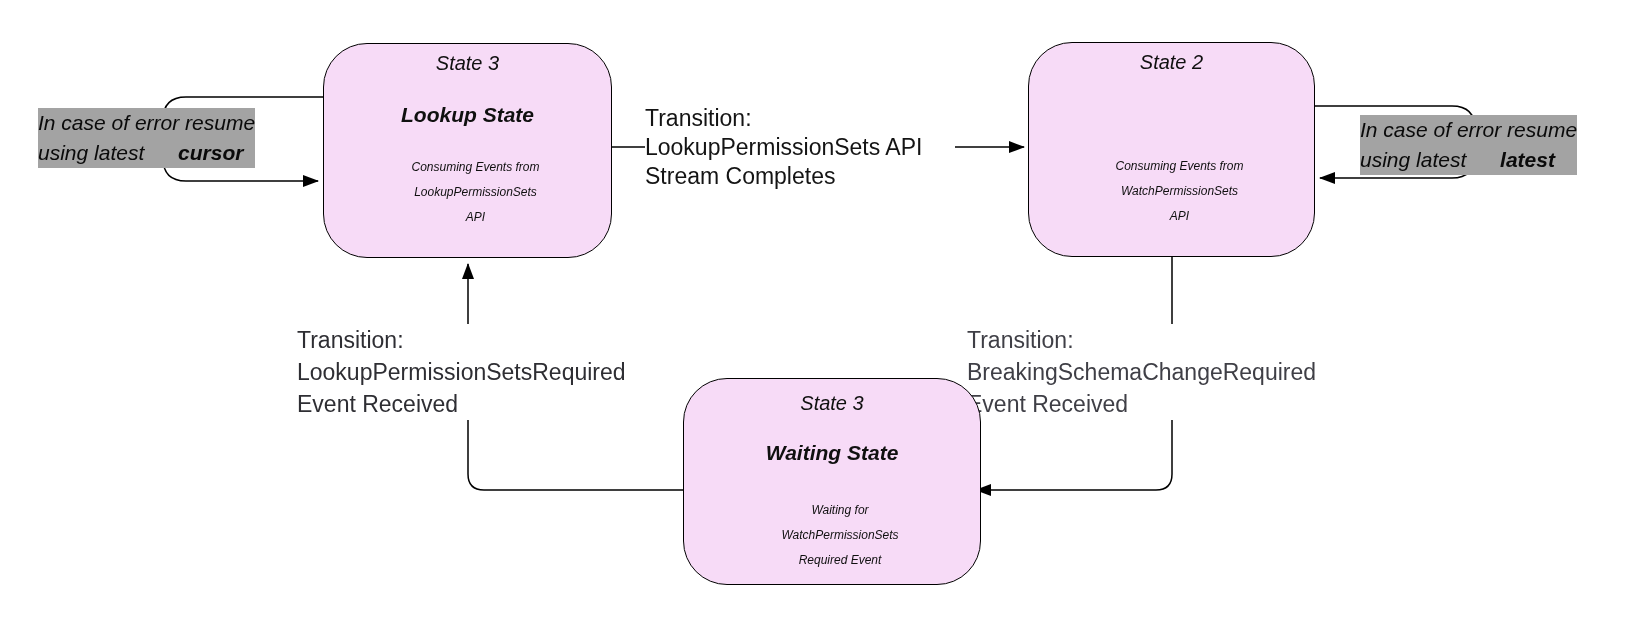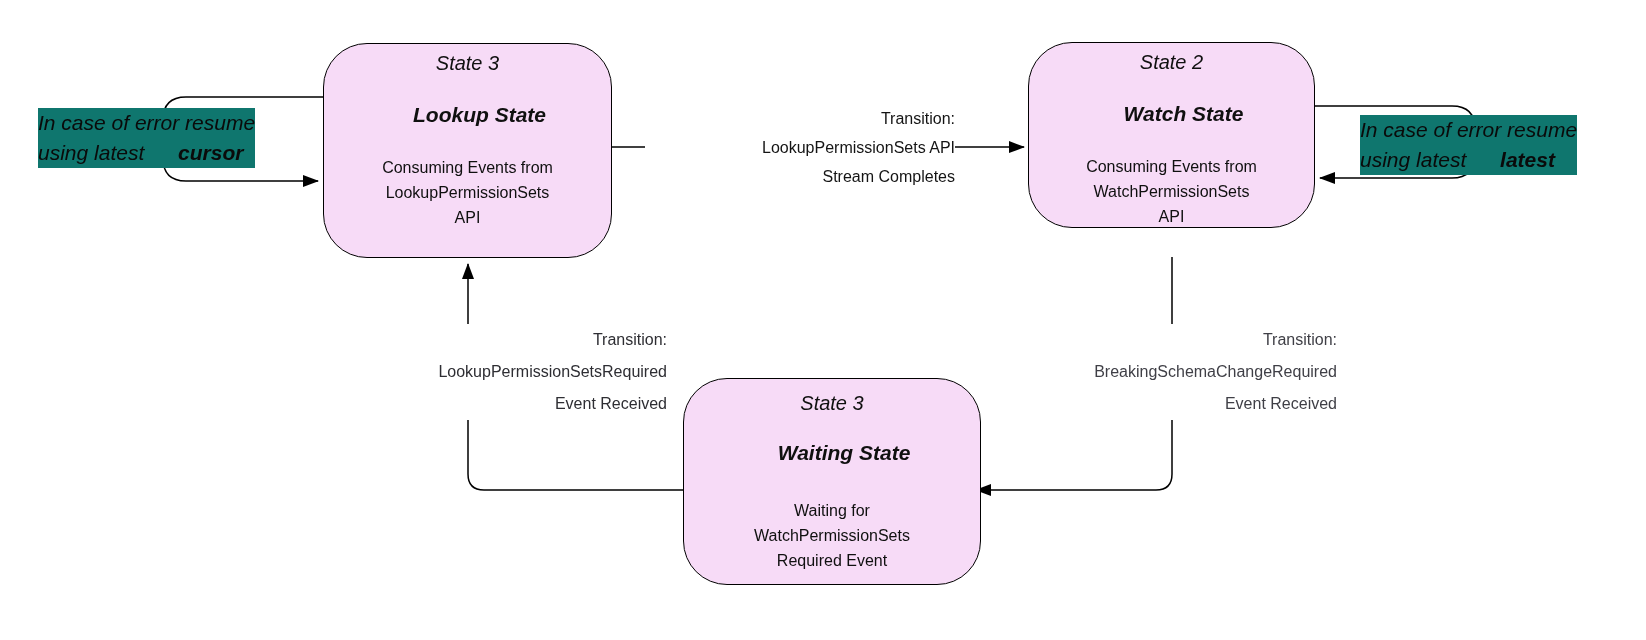--- a/index.html
+++ b/index.html
@@ -7,33 +7,33 @@
     position:relative;width:1646px;height:640px;background:#ffffff;
     font-family:"Liberation Sans",sans-serif;overflow:hidden;
   }
   .arrow-layer{position:absolute;left:0;top:0;z-index:1;}
   .state{
     position:absolute;z-index:3;box-sizing:border-box;
     background:#f7dbf7;border:1.5px solid #000;border-radius:44px;
     text-align:center;color:#101010;
   }
   .state .title{position:absolute;left:0;width:100%;font-style:italic;font-size:20px;}
-  .state .name{position:absolute;left:12px;width:100%;font-style:italic;font-weight:bold;font-size:21px;}
+  .state .name{position:absolute;left:0;width:100%;font-style:italic;font-weight:bold;font-size:21px;}
   .state .desc{
-    position:absolute;left:0;width:100%;font-size:16px;
+    position:absolute;left:8px;width:100%;font-style:italic;font-size:12px;
     line-height:25px;white-space:pre-line;
   }
   .tlabel{
-    position:absolute;z-index:2;background:#fff;text-align:right;
-    font-size:16px;white-space:pre-line;
+    position:absolute;z-index:2;background:#fff;text-align:left;
+    font-size:23px;white-space:pre-line;
   }
   .tlabel.mid{line-height:29px;}
   .tlabel.vert{line-height:32px;}
   .annot{
-    position:absolute;z-index:2;background:#0f766e;font-style:italic;
+    position:absolute;z-index:2;background:#a3a3a3;font-style:italic;
     font-size:21px;line-height:30px;color:#0a0a0a;white-space:nowrap;
   }
   .annot b{font-weight:bold;margin-left:28px;}
 </style>
 </head>
 <body>
 
 <div class="canvas">
 
   <svg class="arrow-layer" width="1646" height="640" viewBox="0 0 1646 640">
@@ -77,23 +77,22 @@
   </div>
 
   <div class="state" style="left:323px;top:43px;width:289px;height:215px;">
     <div class="title" style="top:8px;">State 3</div>
     <div class="name" style="top:59px;">Lookup State</div>
     <div class="desc" style="top:111px;">Consuming Events from
 LookupPermissionSets
 API</div>
   </div>
 
-  <div class="state" style="left:1028px;top:42px;width:287px;height:186px;">
+  <div class="state" style="left:1028px;top:42px;width:287px;height:215px;">
     <div class="title" style="top:8px;">State 2</div>
-    <div class="name" style="top:59px;">Watch State</div>
     <div class="desc" style="top:111px;">Consuming Events from
 WatchPermissionSets
 API</div>
   </div>
 
   <div class="state" style="left:683px;top:378px;width:298px;height:207px;">
     <div class="title" style="top:13px;">State 3</div>
     <div class="name" style="top:62px;">Waiting State</div>
     <div class="desc" style="top:119px;">Waiting for
 WatchPermissionSets

